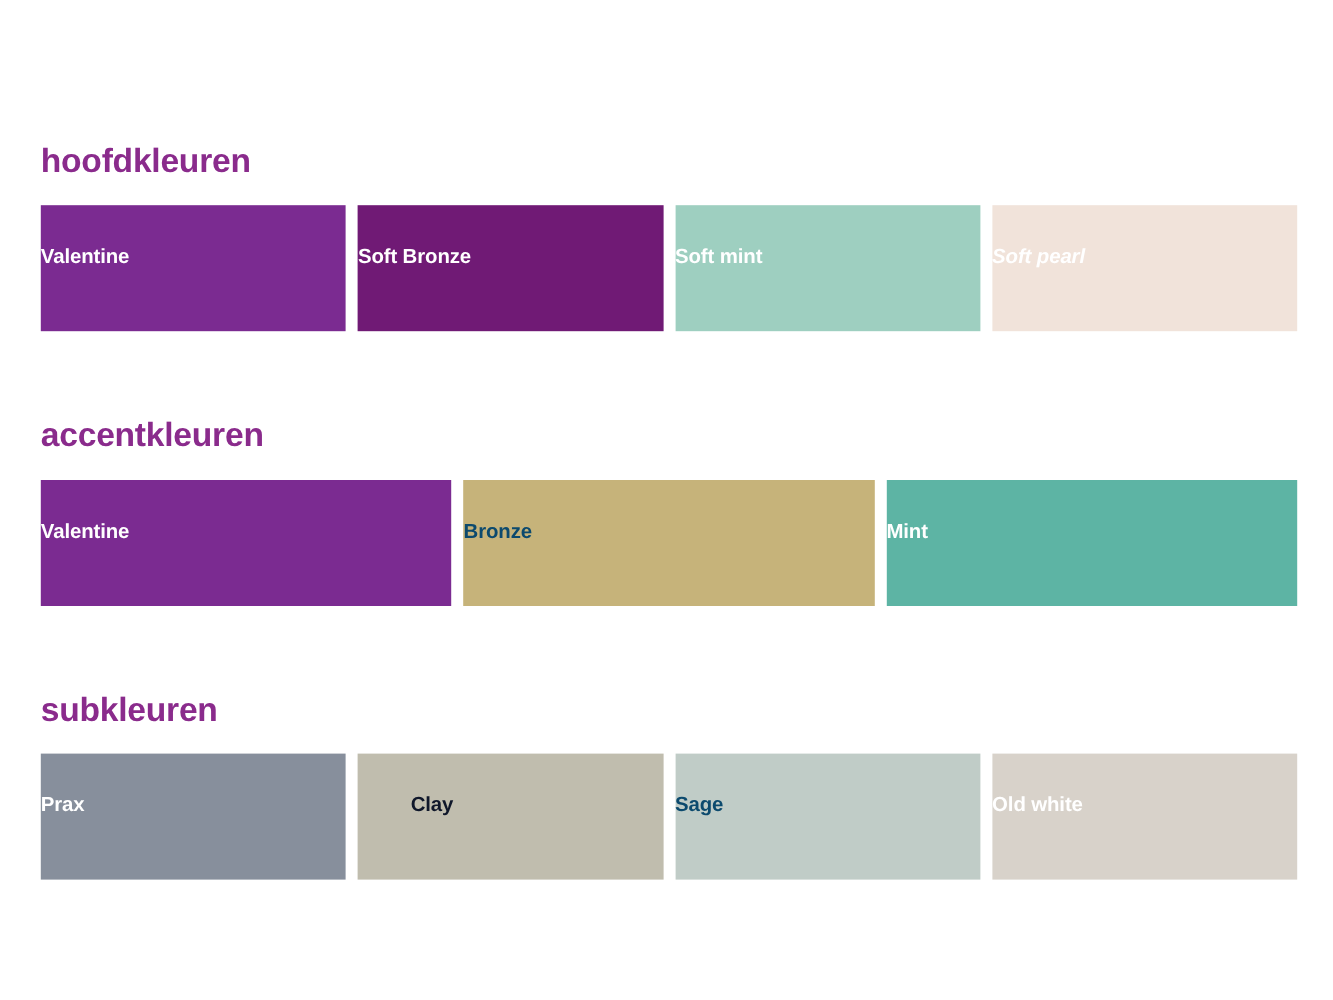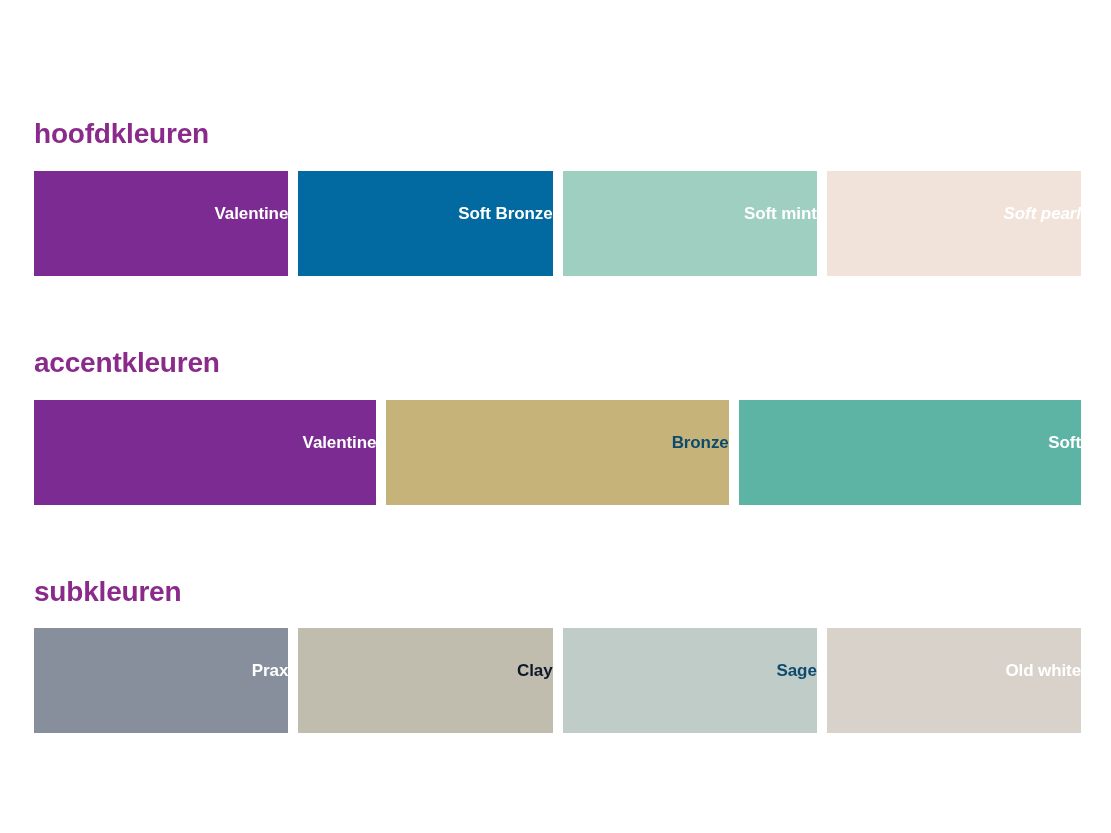--- a/index.html
+++ b/index.html
@@ -55,21 +55,21 @@
     display: flex;
     gap: 10px;
     width: 1047px;
   }
 
   .swatch {
     flex: 1 1 0;
     height: 105px;
     display: flex;
     align-items: flex-start;
-    justify-content: flex-end;
+    justify-content: flex-start;
     box-sizing: border-box;
     position: relative;
   }
 
   .swatch-label {
     color: #ffffff;
     font-family: "Liberation Sans", sans-serif;
     font-size: 17px;
     font-weight: bold;
     letter-spacing: -0.1px;
@@ -84,42 +84,42 @@
 <body>
 
 <div class="page">
   <div class="palette" id="palette-root">
       <div class="section">
         <h2 class="section-heading" style="color: rgb(138, 43, 140);">hoofdkleuren</h2>
         <div class="swatch-row">
           <div class="swatch" style="background-color: rgb(123, 43, 145);">
             <span class="swatch-label" style="color: rgb(255, 255, 255);">Valentine</span>
           </div>
-          <div class="swatch" style="background-color: #0369a1;">
+          <div class="swatch" style="background-color: #701a75;">
             <span class="swatch-label" style="color: rgb(255, 255, 255);">Soft Bronze</span>
           </div>
           <div class="swatch" style="background-color: rgb(158, 207, 192);">
             <span class="swatch-label" style="color: rgb(255, 255, 255);">Soft mint</span>
           </div>
           <div class="swatch" style="background-color: rgb(241, 227, 218); font-style: italic;">
             <span class="swatch-label" style="color: rgb(255, 255, 255);">Soft pearl</span>
           </div>
         </div>
       </div>
       <div class="section">
         <h2 class="section-heading" style="color: rgb(138, 43, 140);">accentkleuren</h2>
         <div class="swatch-row">
           <div class="swatch" style="background-color: rgb(123, 43, 145);">
             <span class="swatch-label" style="color: rgb(255, 255, 255);">Valentine</span>
           </div>
           <div class="swatch" style="background-color: rgb(198, 179, 122);">
             <span class="swatch-label" style="color: #0c4a6e;">Bronze</span>
           </div>
           <div class="swatch" style="background-color: rgb(93, 180, 164);">
-            <span class="swatch-label" style="color: rgb(255, 255, 255);">Soft</span>
+            <span class="swatch-label" style="color: rgb(255, 255, 255);">Mint</span>
           </div>
         </div>
       </div>
       <div class="section">
         <h2 class="section-heading" style="color: rgb(138, 43, 140);">subkleuren</h2>
         <div class="swatch-row">
           <div class="swatch" style="background-color: rgb(135, 143, 156);">
             <span class="swatch-label" style="color: rgb(255, 255, 255);">Prax</span>
           </div>
           <div class="swatch" style="background-color: rgb(192, 189, 174);">

